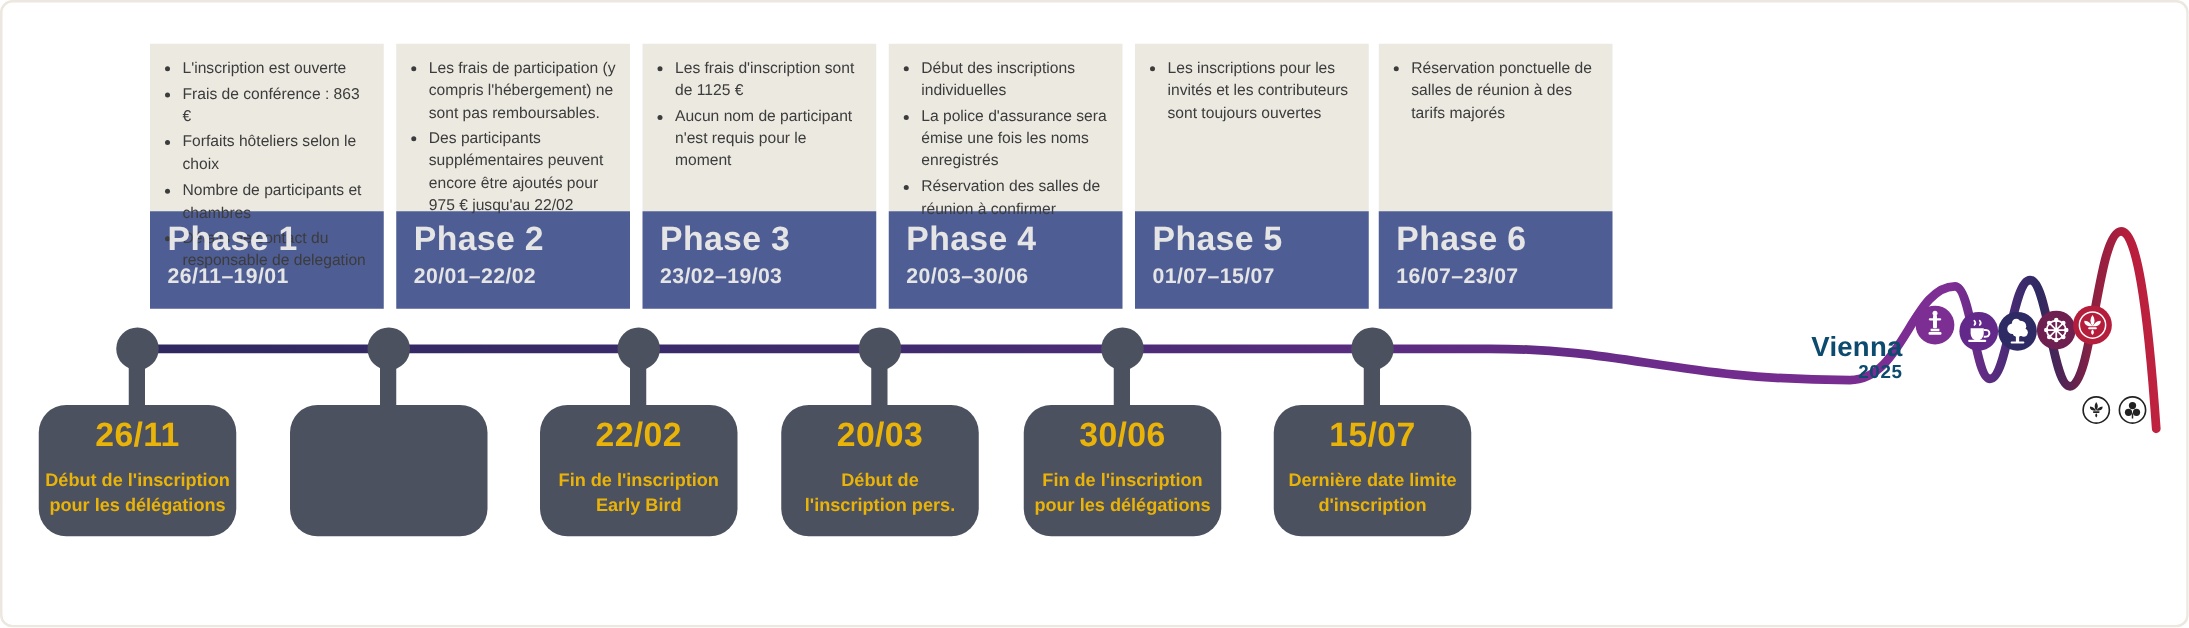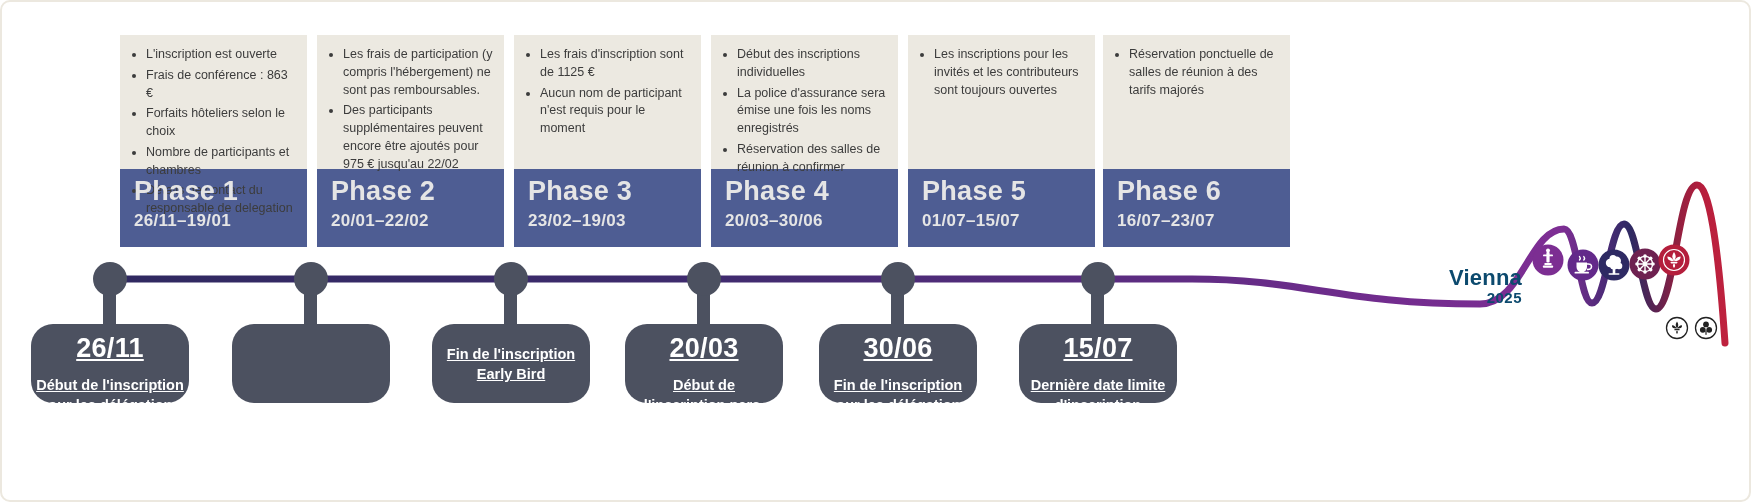--- a/index.html
+++ b/index.html
@@ -16,22 +16,22 @@
   .phase-header{background:#4e5d93;height:78px;box-sizing:border-box;color:#e5e5e5;padding:7px 8px 0 14px;margin-top:0;}
   .phase-title{font-size:27px;font-weight:bold;letter-spacing:0.3px;}
   .phase-dates{font-size:17px;font-weight:bold;margin-top:4px;letter-spacing:0.3px;}
   
   .wave-svg{position:absolute;left:0;top:0;width:1751px;height:502px;pointer-events:none;}
   
   .dot{position:absolute;width:34px;height:34px;border-radius:50%;background:#4c5160;top:260px;}
   .stem{position:absolute;width:13px;background:#4c5160;top:277px;height:48px;}
   
   .milestone{
-    position:absolute;top:322px;width:158px;height:79px;background:#4c5160;border-radius:22px;
-    color:#ffffff;text-align:center;box-sizing:border-box;padding:9px 5px 0 5px;text-decoration:underline;
+    position:absolute;top:322px;width:158px;height:105px;background:#4c5160;border-radius:22px;
+    color:#eab308;text-align:center;box-sizing:border-box;padding:9px 5px 0 5px;
   }
   .m-date{font-size:27px;font-weight:bold;letter-spacing:0.3px;}
   .m-label{font-size:14.5px;font-weight:bold;line-height:1.35;margin-top:12px;white-space:pre-line;}
   
   .vienna{position:absolute;left:1446px;top:265px;width:74px;text-align:right;color:#0c4a6e;line-height:1;}
   .vienna .city{font-size:22px;font-weight:bold;letter-spacing:0.2px;}
   .vienna .year{font-size:15px;font-weight:bold;margin-top:1px;letter-spacing:0.5px;}
 </style>
 </head>
 <body>
@@ -246,20 +246,21 @@
   <div class="dot" style="left:1079px"></div>
 
   <div class="milestone" style="left:29px">
     <div class="m-date">26/11</div>
     <div class="m-label">Début de l'inscription
 pour les délégations</div>
   </div>
   <div class="milestone" style="left:230px">
   </div>
   <div class="milestone" style="left:430px">
+    <div class="m-date">22/02</div>
     <div class="m-label">Fin de l'inscription
 Early Bird</div>
   </div>
   <div class="milestone" style="left:623px">
     <div class="m-date">20/03</div>
     <div class="m-label">Début de
 l'inscription pers.</div>
   </div>
   <div class="milestone" style="left:817px">
     <div class="m-date">30/06</div>

